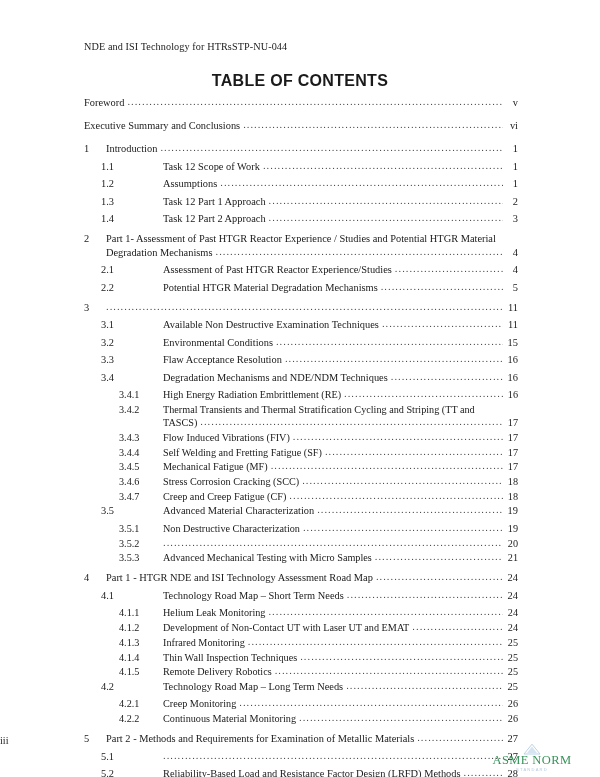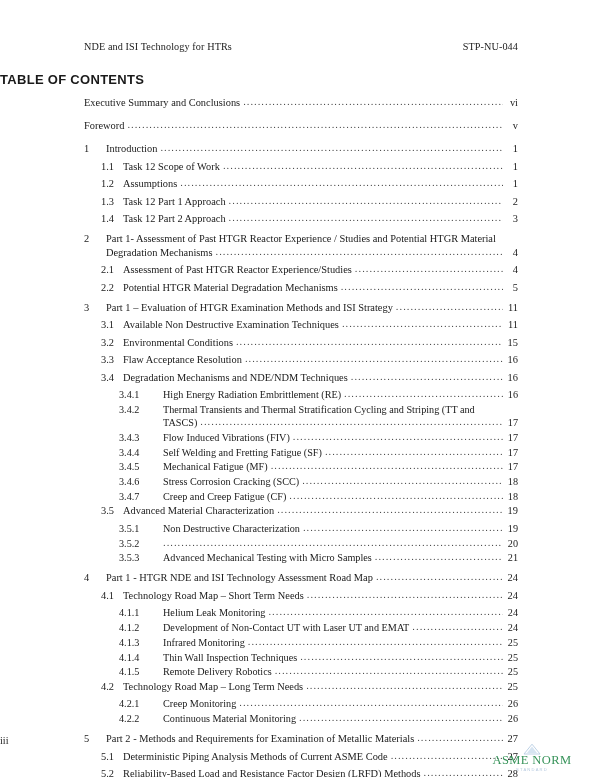--- a/index.html
+++ b/index.html
@@ -20,57 +20,57 @@
     box-sizing: border-box;
   }
 
   
   .runhead {
     position: absolute;
     left: 84px;
     right: 82px;
     top: 41px;
     display: flex;
-    justify-content: space-between;
     align-items: baseline;
     font-size: 10.2px;
     letter-spacing: 0.1px;
   }
   .runhead span { white-space: nowrap; }
 
   
   .doc-title {
     position: absolute;
     left: 0;
     right: 0;
     top: 72px;
+    text-align: center;
     font-family: "Liberation Sans", "DejaVu Sans", sans-serif;
     font-weight: bold;
-    font-size: 13px;
+    font-size: 16px;
     letter-spacing: 0.3px;
   }
 
   
   .toc {
     position: absolute;
     left: 84px;
     top: 96px;
     width: 434px;
   }
   .toc-entry {
     display: flex;
     align-items: flex-start;
     font-size: 10.4px;
     line-height: 1.30;
     margin-bottom: 3.4px;
   }
   
   .lvl-front { margin-bottom: 9.5px; }
   .lvl-1 { margin-top: 6.5px; margin-bottom: 4.0px; }
-  .lvl-2 { margin-bottom: 4.0px; }
+  .lvl-2 { margin-bottom: 4.0px; gap: 40px; }
   .lvl-3 { margin-bottom: 1.2px; font-size: 10.2px; justify-content: flex-end; }
 
   .num {
     flex: 0 0 auto;
     white-space: nowrap;
   }
   .lvl-1 .num { width: 22px; }
   .lvl-2 .num { width: 22px; margin-left: 17px; }
   .lvl-3 .num { width: 44px; margin-left: 35px; }
 
@@ -173,33 +173,33 @@
     <span>STP-NU-044</span>
   </div>
 
   <div class="doc-title">TABLE OF CONTENTS</div>
 
   <div class="toc" id="toc-root">
       <div class="toc-entry lvl-front">
         <div class="num"></div>
         <div class="label-wrap">
           <span class="label-line">
-            <span class="label">Executive Summary and Conclusions</span>
-            <span class="leader"></span>
-            <span class="pg">vi</span>
+            <span class="label">Foreword</span>
+            <span class="leader"></span>
+            <span class="pg">v</span>
           </span>
         </div>
       </div>
       <div class="toc-entry lvl-front">
         <div class="num"></div>
         <div class="label-wrap">
           <span class="label-line">
-            <span class="label">Foreword</span>
-            <span class="leader"></span>
-            <span class="pg">v</span>
+            <span class="label">Executive Summary and Conclusions</span>
+            <span class="leader"></span>
+            <span class="pg">vi</span>
           </span>
         </div>
       </div>
       <div class="toc-entry lvl-1">
         <div class="num">1</div>
         <div class="label-wrap">
           <span class="label-line">
             <span class="label">Introduction</span>
             <span class="leader"></span>
             <span class="pg">1</span>
@@ -274,21 +274,20 @@
             <span class="label">Potential HTGR Material Degradation Mechanisms</span>
             <span class="leader"></span>
             <span class="pg">5</span>
           </span>
         </div>
       </div>
       <div class="toc-entry lvl-1">
         <div class="num">3</div>
         <div class="label-wrap">
           <span class="label-line">
-            <span class="label">Part 1 – Evaluation of HTGR Examination Methods and ISI Strategy</span>
             <span class="leader"></span>
             <span class="pg">11</span>
           </span>
         </div>
       </div>
       <div class="toc-entry lvl-2">
         <div class="num">3.1</div>
         <div class="label-wrap">
           <span class="label-line">
             <span class="label">Available Non Destructive Examination Techniques</span>
@@ -544,21 +543,20 @@
             <span class="label">Part 2 - Methods and Requirements for Examination of Metallic Materials</span>
             <span class="leader"></span>
             <span class="pg">27</span>
           </span>
         </div>
       </div>
       <div class="toc-entry lvl-2">
         <div class="num">5.1</div>
         <div class="label-wrap">
           <span class="label-line">
-            <span class="label">Deterministic Piping Analysis Methods of Current ASME Code</span>
             <span class="leader"></span>
             <span class="pg">27</span>
           </span>
         </div>
       </div>
       <div class="toc-entry lvl-2">
         <div class="num">5.2</div>
         <div class="label-wrap">
           <span class="label-line">
             <span class="label">Reliability-Based Load and Resistance Factor Design (LRFD) Methods</span>

